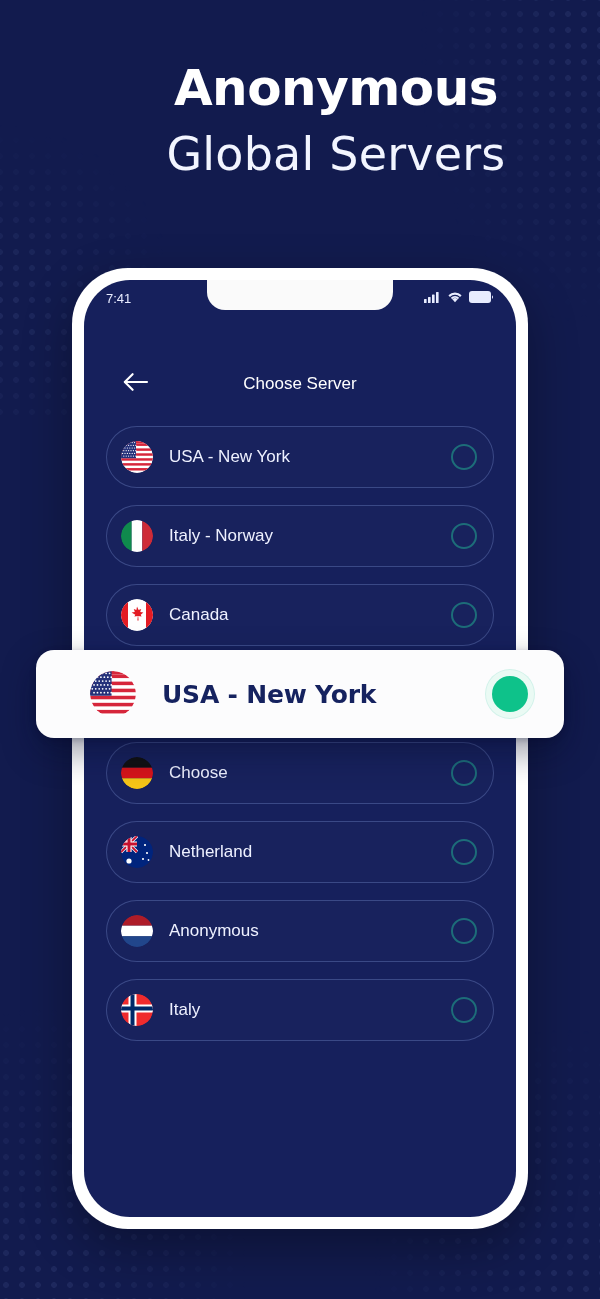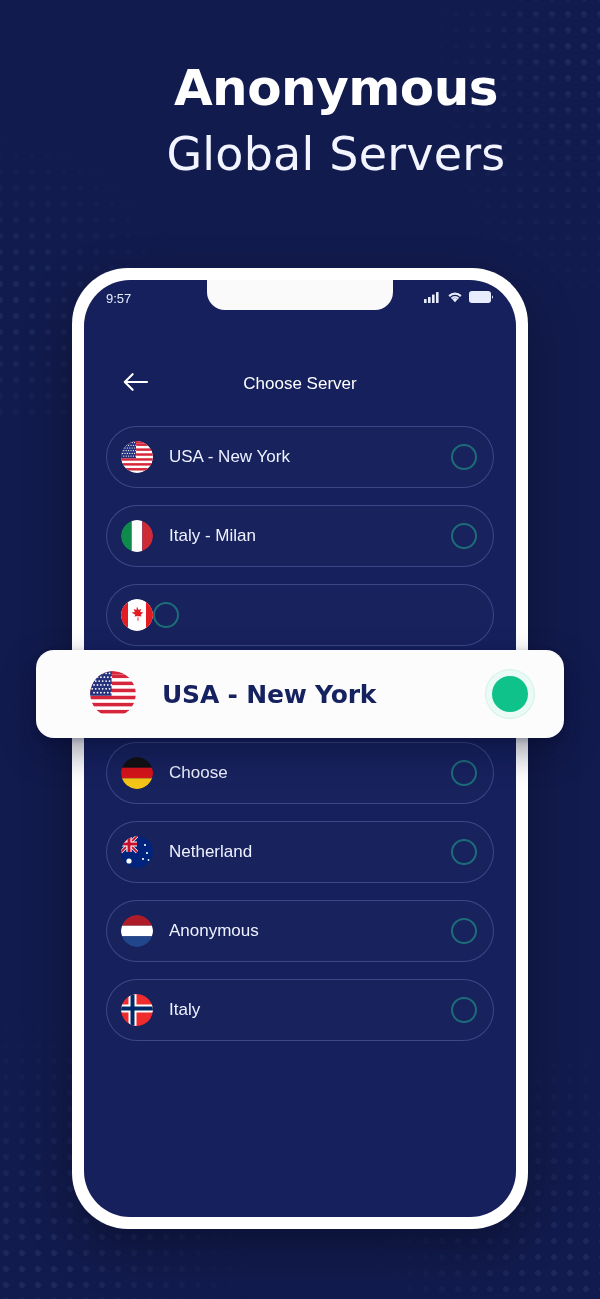--- a/index.html
+++ b/index.html
@@ -142,21 +142,21 @@
   <div class="h1">Anonymous</div>
   <div class="h2">Global Servers</div>
 </div>
 
 <div id="phone">
   <div id="screen">
 
     <div id="notch"></div>
 
     <div id="statusbar">
-      <div class="time">9:57</div>
+      <div class="time">7:41</div>
       <div class="icons">
         <span>
           <svg width="17" height="12" viewBox="0 0 17 12">
             <rect x="0" y="8" width="2.6" height="4" rx=".6" fill="#e8ecff"></rect>
             <rect x="4" y="6" width="2.6" height="6" rx=".6" fill="#e8ecff"></rect>
             <rect x="8" y="3.5" width="2.6" height="8.5" rx=".6" fill="#e8ecff"></rect>
             <rect x="12" y="1" width="2.6" height="11" rx=".6" fill="#e8ecff"></rect>
           </svg>
         </span>
         <span>
@@ -257,39 +257,40 @@
                   <circle cx="16" cy="16" r="16"></circle>
                 </clipPath>
               </defs>
     <g clip-path="url(#c-it)">
                 <rect width="10.7" height="32" fill="#0f8a4d"></rect>
                 <rect x="10.7" width="10.6" height="32" fill="#fff"></rect>
                 <rect x="21.3" width="10.7" height="32" fill="#ce2b37"></rect>
               </g>
             </svg>
           </span>
-          <span class="label">Italy - Milan</span>
+          <span class="label">Italy - Norway</span>
           <span class="radio"></span>
         </div>
         <div class="row">
           <span class="flag">
             <svg viewBox="0 0 32 32">
               <defs>
                 <clipPath id="c-ca">
                   <circle cx="16" cy="16" r="16"></circle>
                 </clipPath>
               </defs>
     <g clip-path="url(#c-ca)">
                 <rect width="32" height="32" fill="#fff"></rect>
                 <rect width="7" height="32" fill="#e31b23"></rect>
                 <rect x="25" width="7" height="32" fill="#e31b23"></rect>
     <path d="M16 7.5l1.6 3.4 2.6-.9-1 3 3.2.6-2.7 2.2.9 1.7-3.4-.5.4 4.5h-1.2l.4-4.5-3.4.5.9-1.7L10.6 13.6l3.2-.6-1-3 2.6.9z" fill="#e31b23"></path>
               </g>
             </svg>
           </span>
+          <span class="label">Canada</span>
           <span class="radio"></span>
         </div>
         <div class="row">
           <span class="flag">
             <svg viewBox="0 0 32 32">
               <defs>
                 <clipPath id="c-gb">
                   <circle cx="16" cy="16" r="16"></circle>
                 </clipPath>
               </defs>

